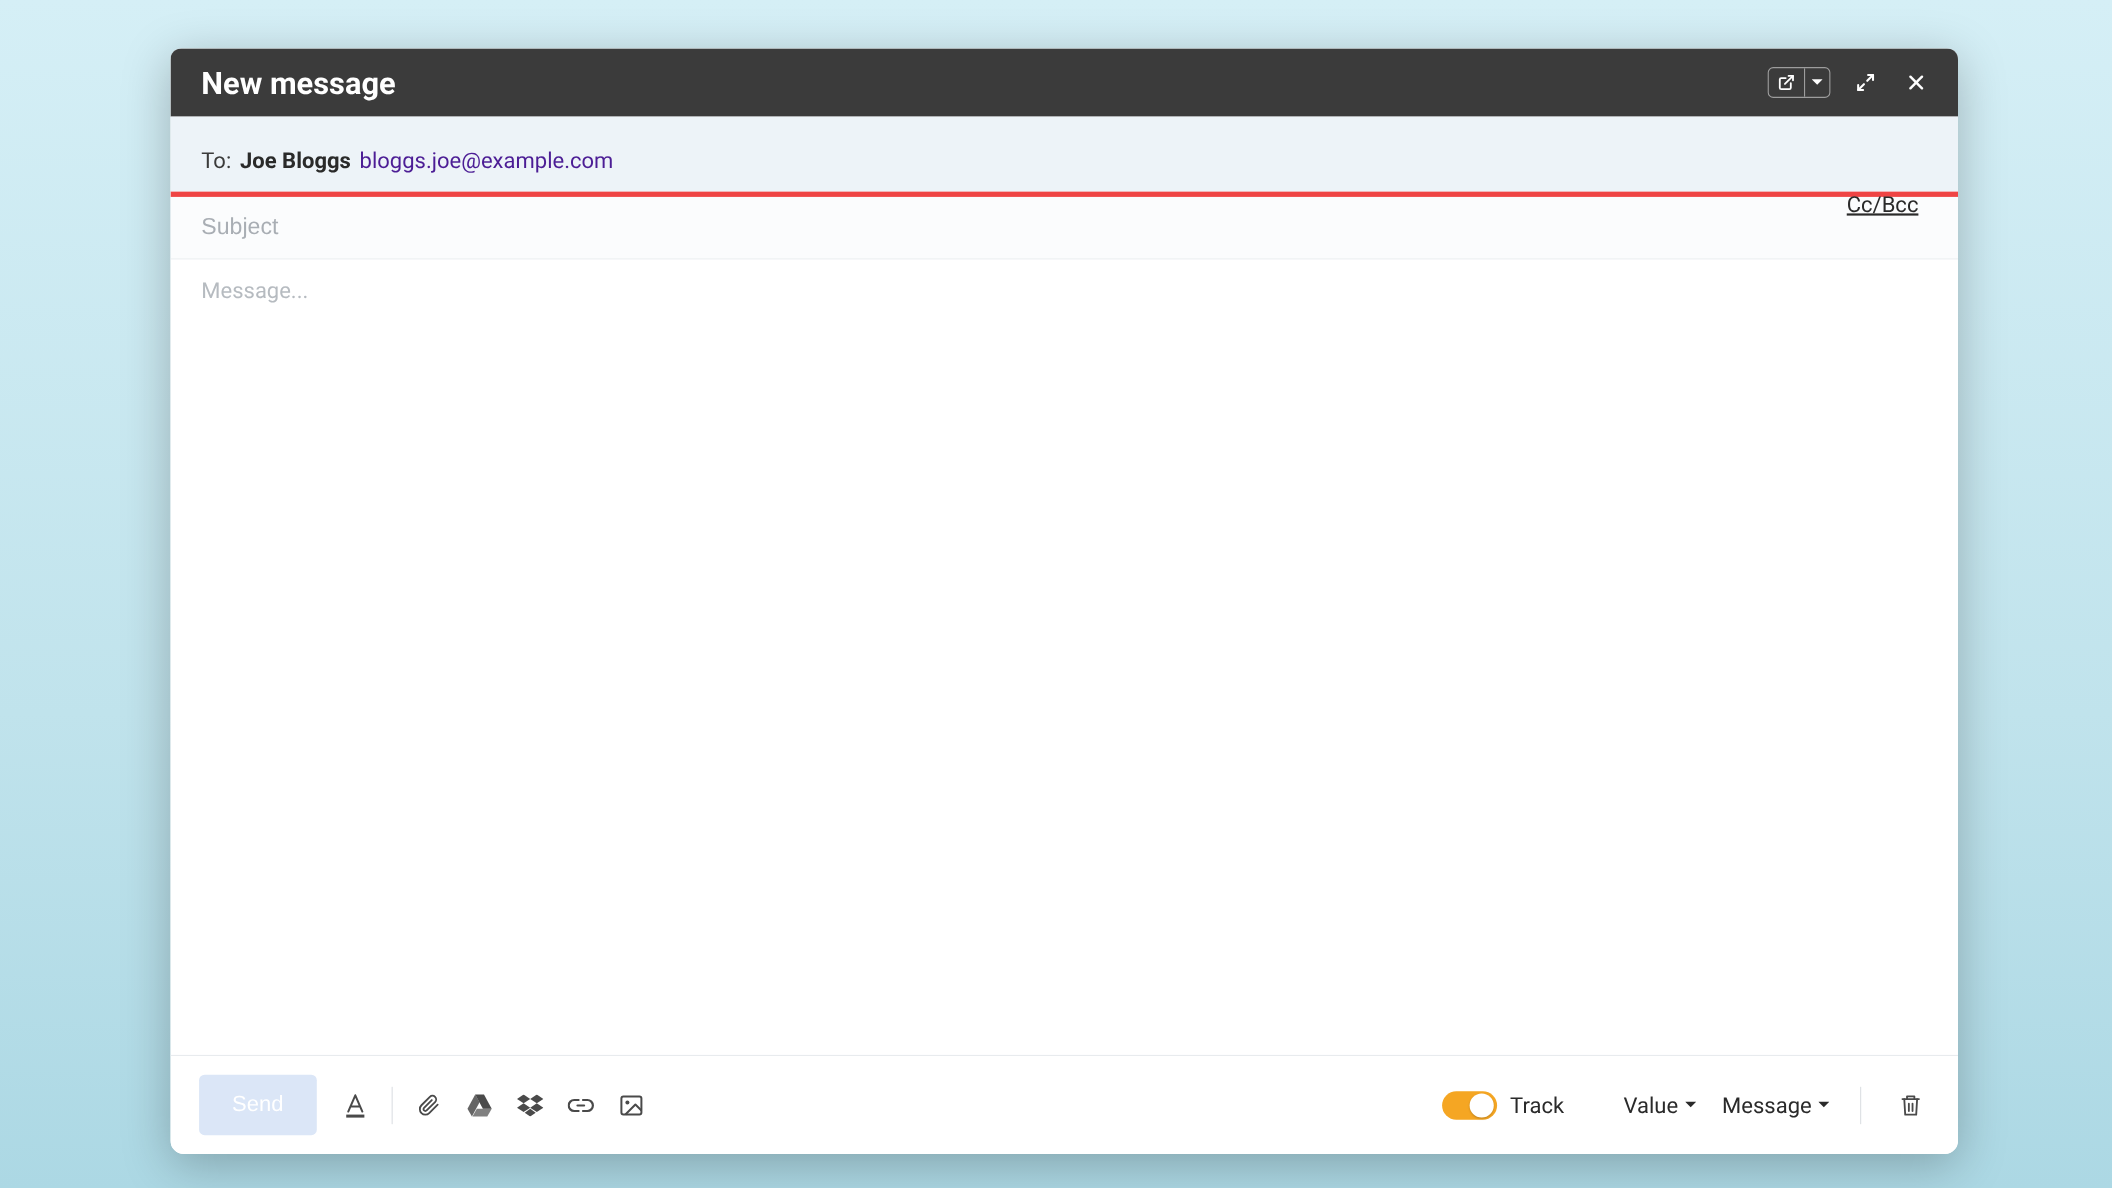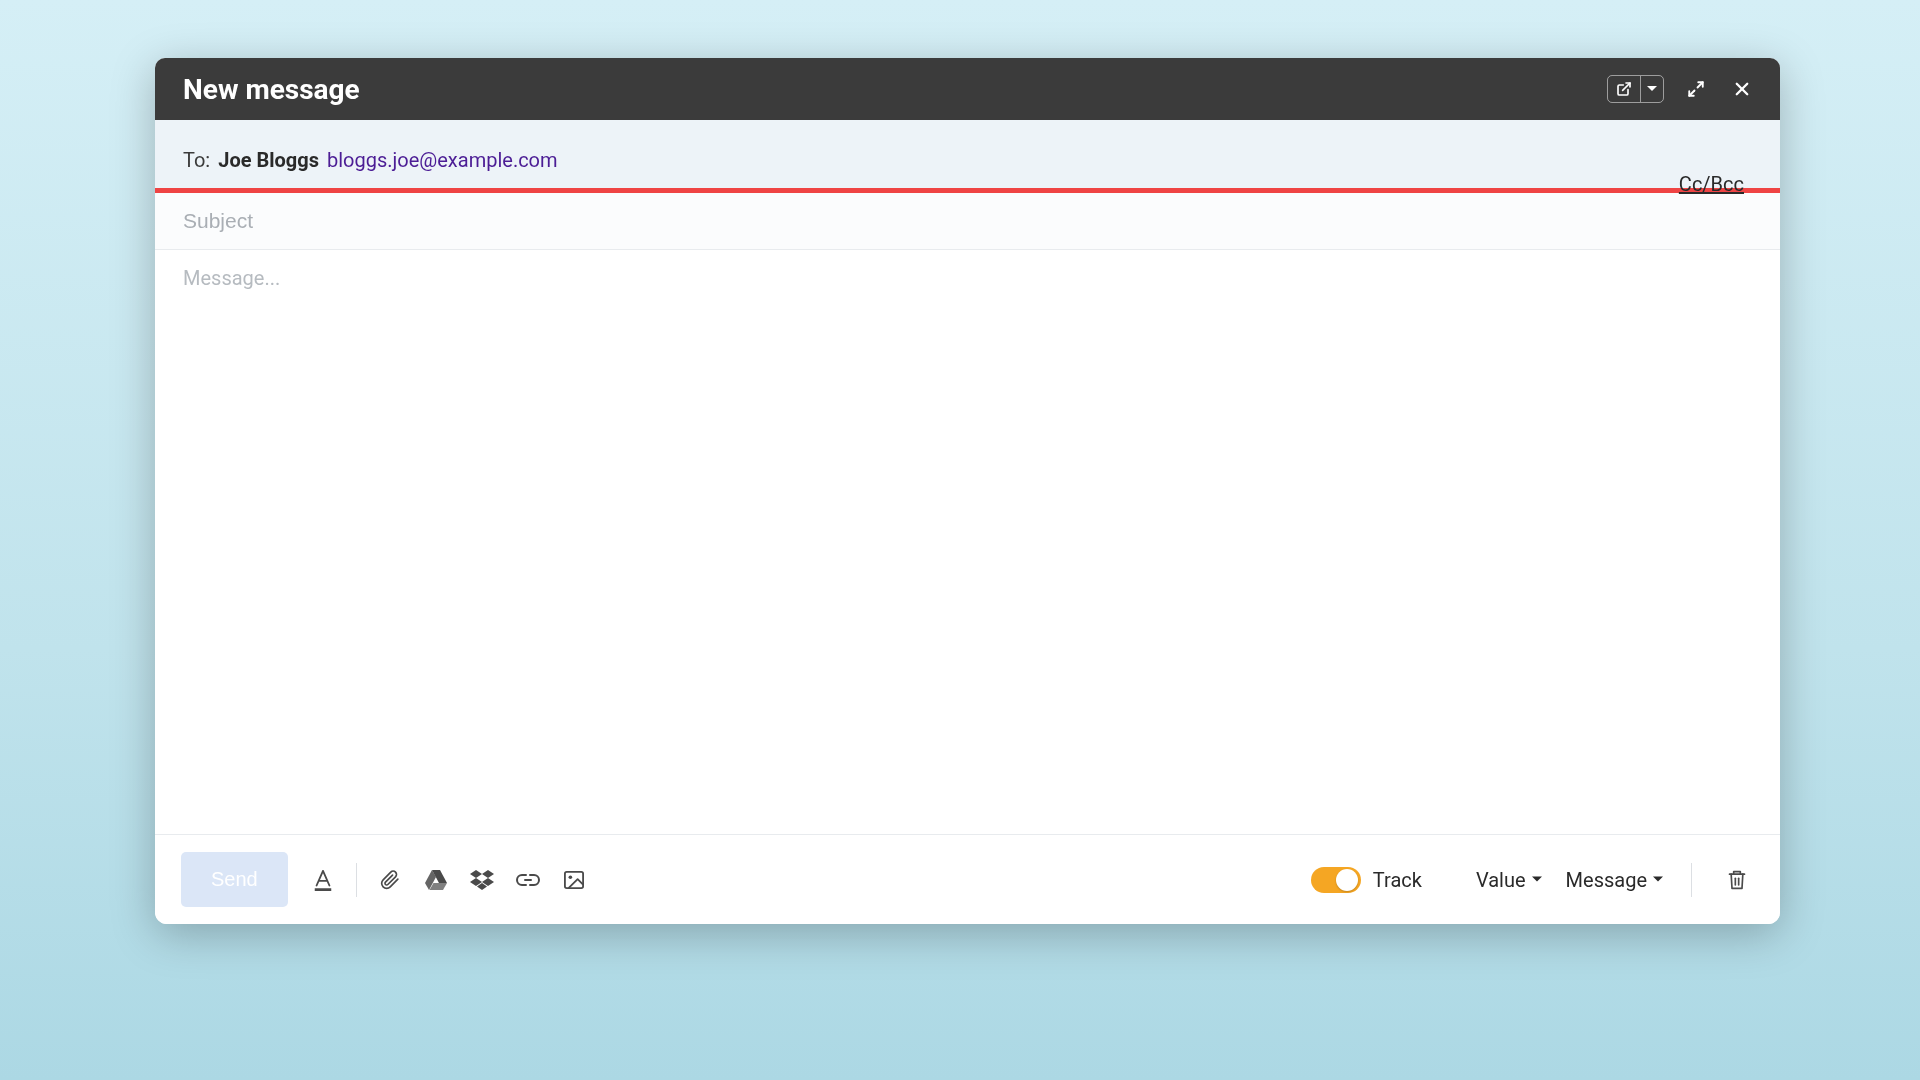--- a/index.html
+++ b/index.html
@@ -9,28 +9,27 @@
       width: 1920px;
       height: 1080px;
       overflow: hidden;
       position: relative;
     }
     .compose-window {
       position: absolute;
       left: 155px;
       top: 44px;
       width: 1625px;
-      height: 866px;
+      height: 1005px;
       background: #fff;
       border-radius: 10px 10px 12px 12px;
       box-shadow: 0 10px 44px rgba(0,0,0,0.25);
       display: flex;
       flex-direction: column;
       overflow: hidden;
-      margin-top: 14px;
     }
     .titlebar {
       height: 62px;
       background: #3b3b3b;
       color: #fff;
       display: flex;
       align-items: center;
       justify-content: space-between;
       padding: 0 24px 0 28px;
     }
@@ -98,21 +97,21 @@
       font-weight: 400;
     }
     .from-caret {
       margin-left: 10px;
       cursor: pointer;
       display: inline-flex;
     }
     .ccbcc {
       position: absolute;
       right: 36px;
-      top: 52px;
+      top: 68px;
       font-size: 20px;
       color: #2a2a2a;
       text-decoration: underline;
       cursor: pointer;
     }
     .subject-row {
       border-top: 5px solid #ef4444;
       border-bottom: 1px solid #e8ebee;
       padding: 0 28px;
       background: #fbfcfd;

